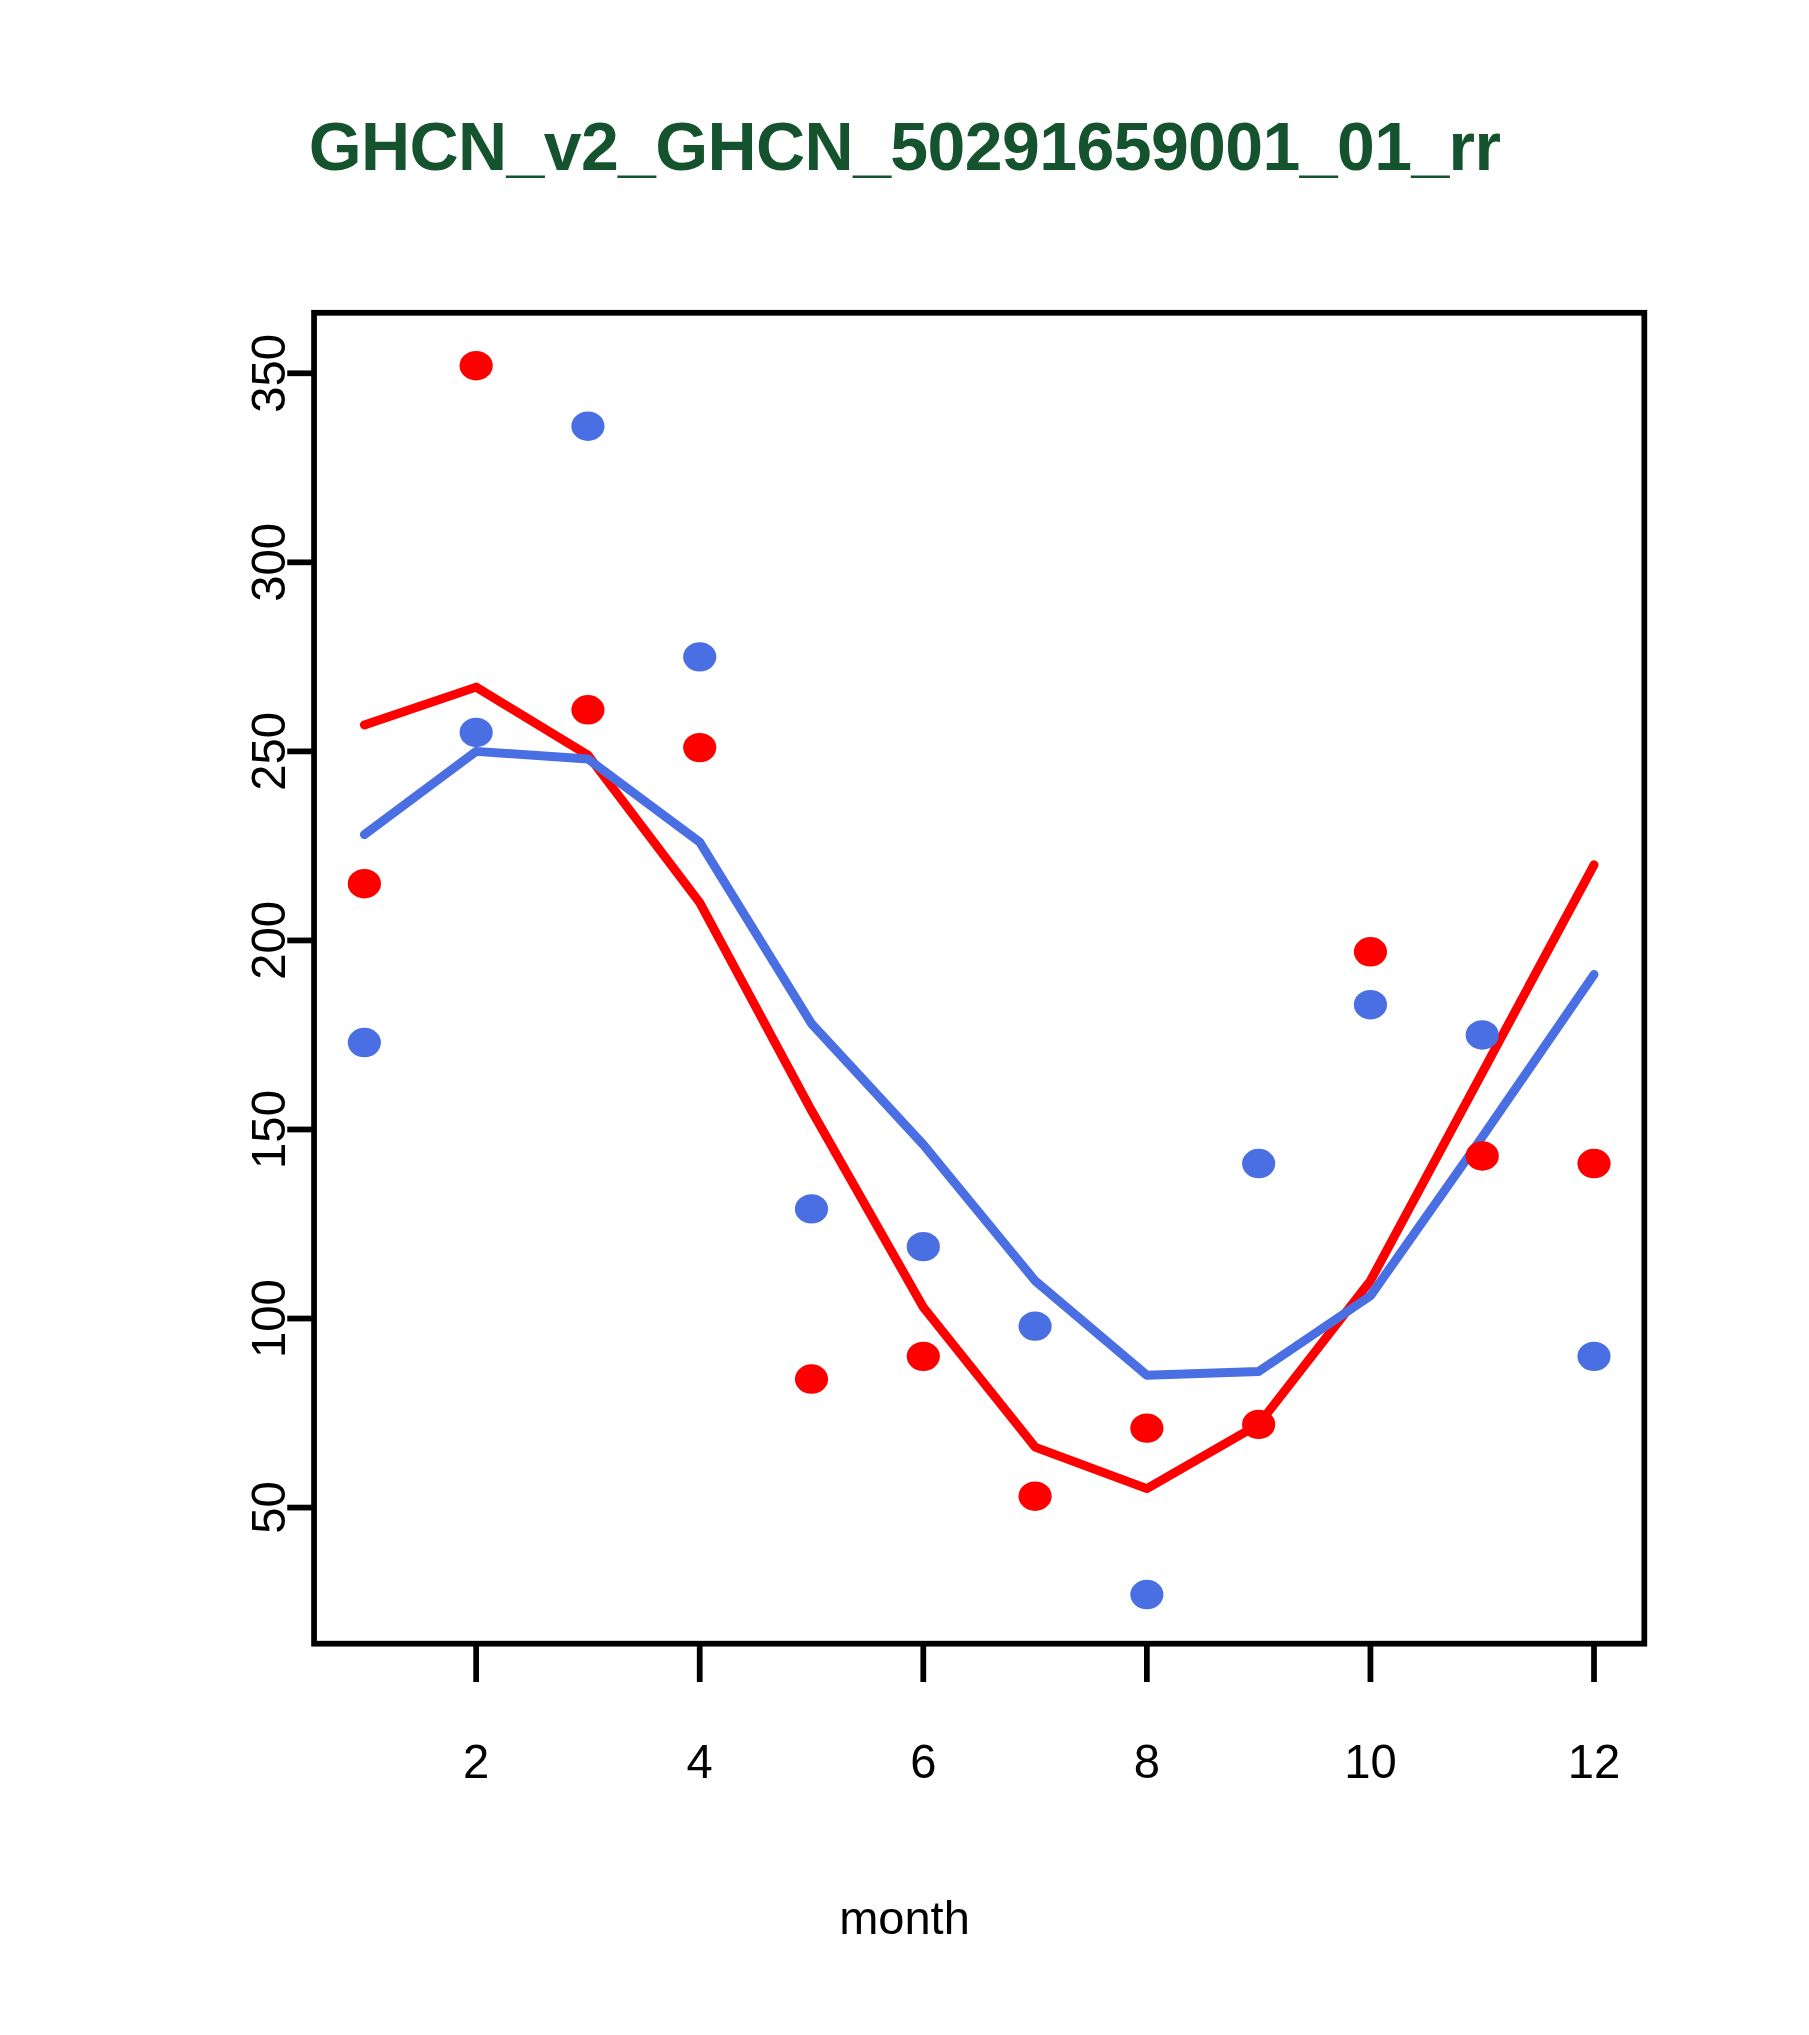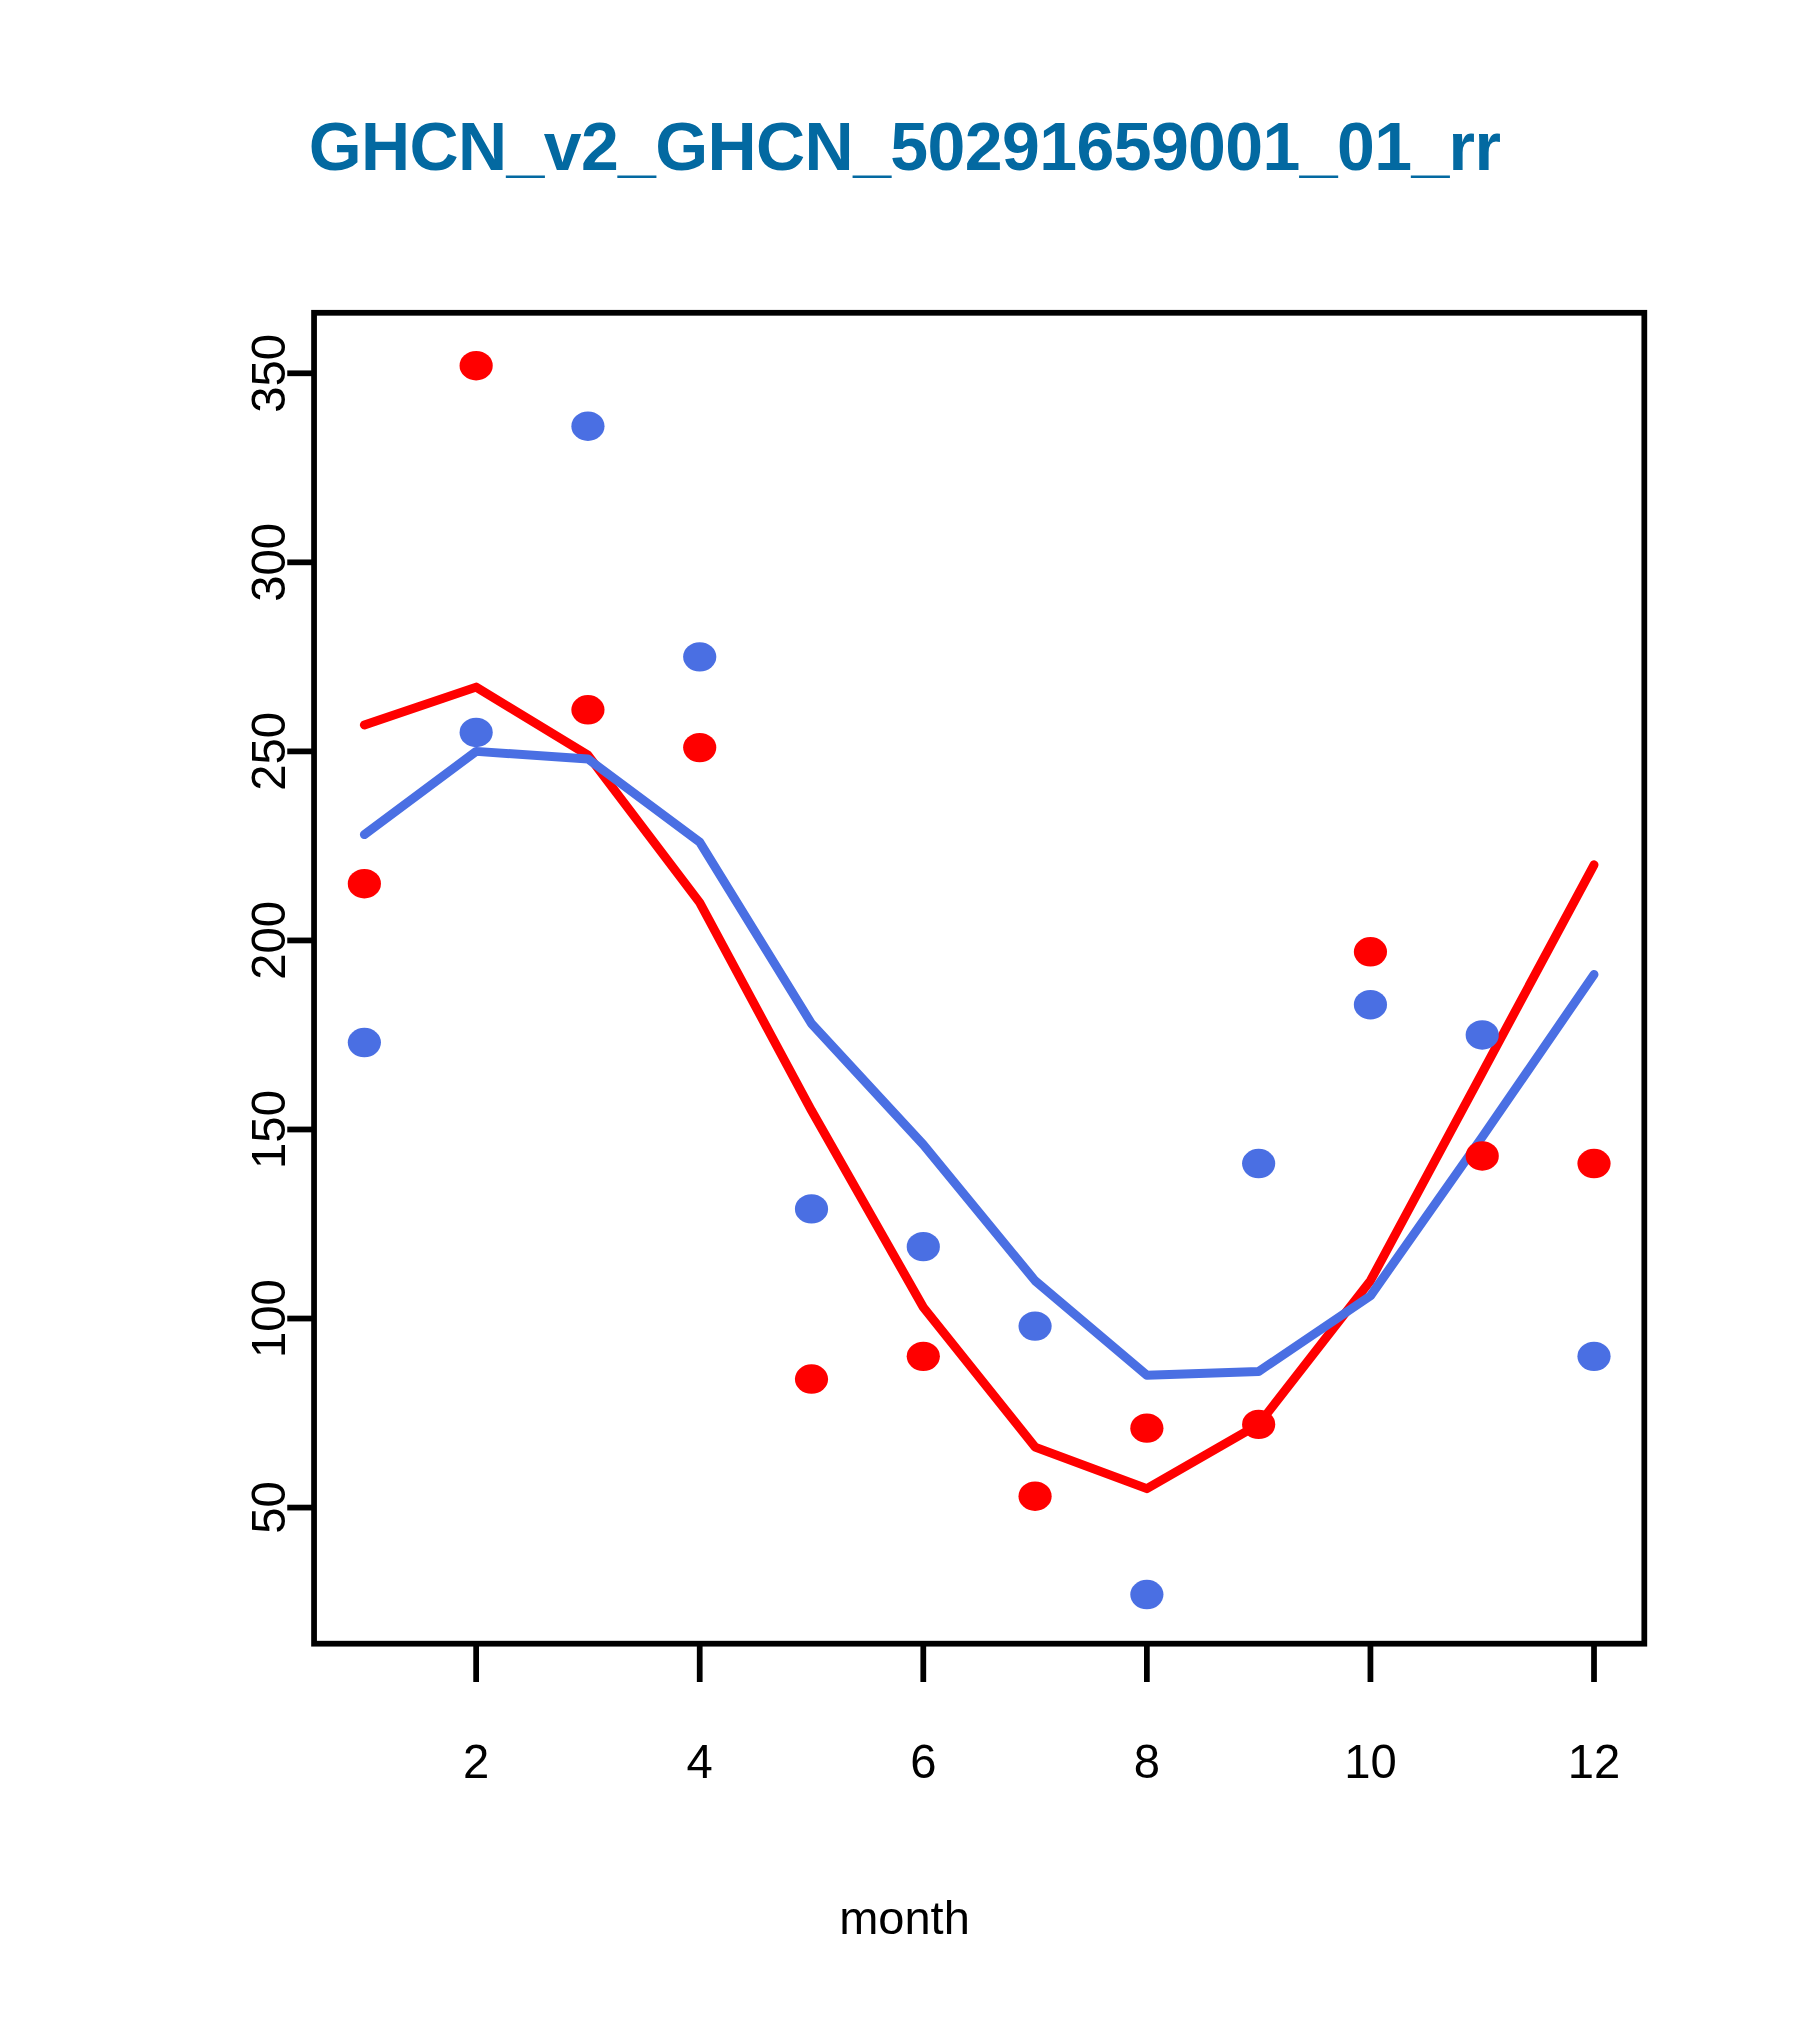--- a/index.html
+++ b/index.html
@@ -21,21 +21,21 @@
     height: 2035px;
   }
   .plot-title {
     position: absolute;
     left: 0;
     top: 107px;
     width: 1809px;
     text-align: center;
     font-size: 68px;
     font-weight: bold;
-    color: #0369a1;
+    color: #14532d;
     letter-spacing: -0.6px;
     white-space: nowrap;
     font-family: "Liberation Sans", sans-serif;
   }
   .xlabel {
     position: absolute;
     left: 0;
     top: 1890px;
     width: 1809px;
     text-align: center;

